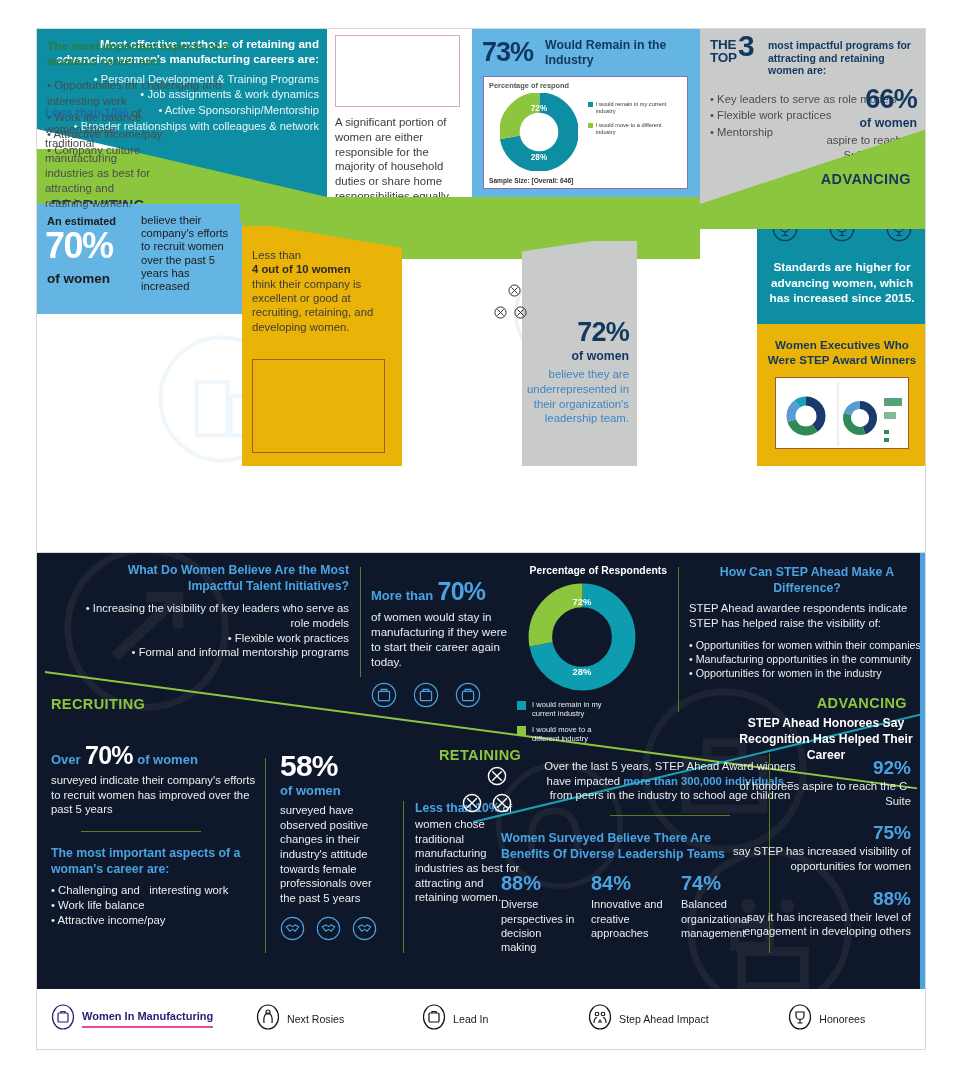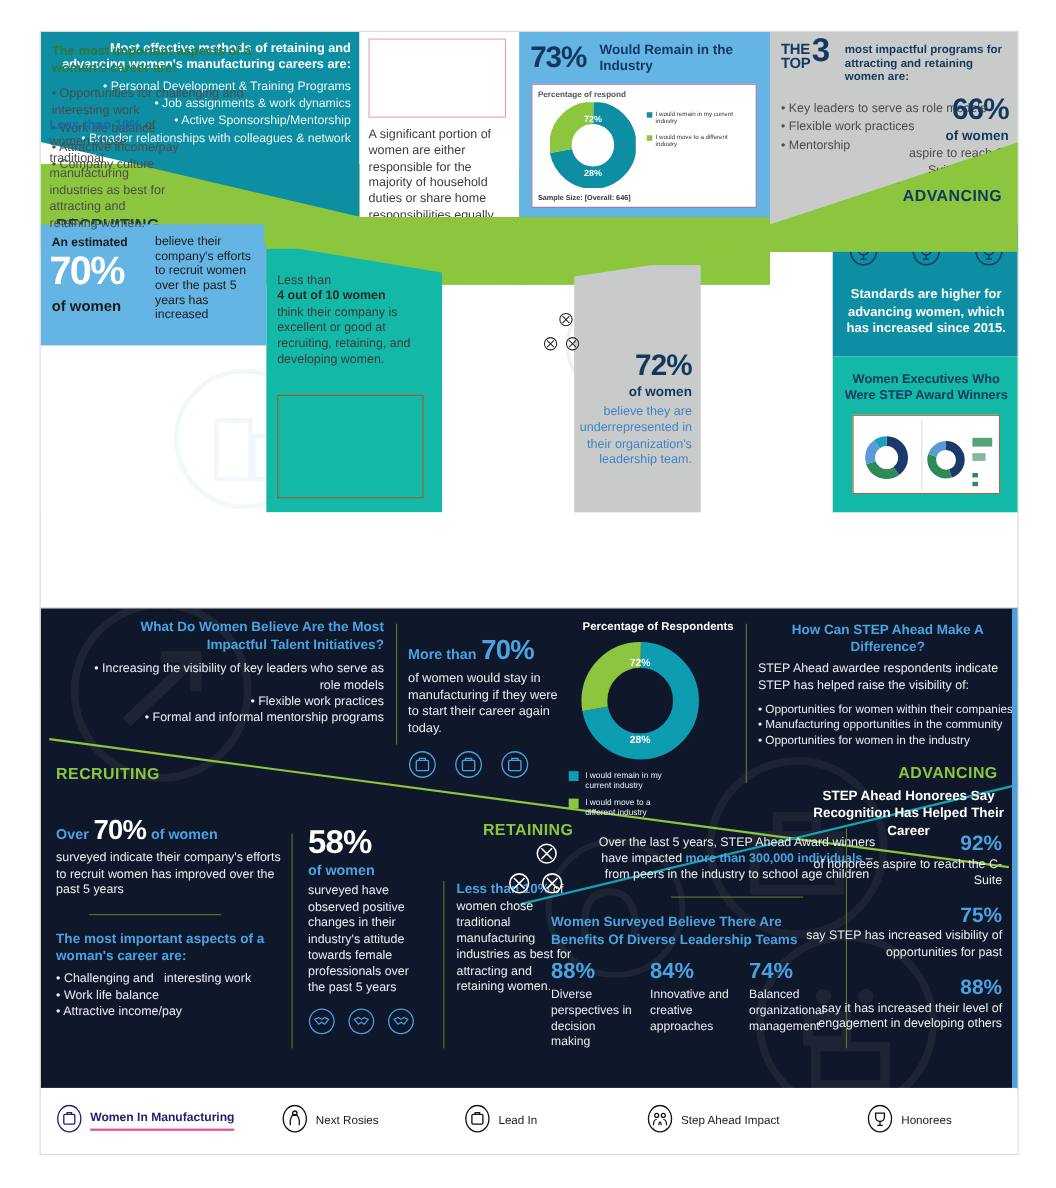--- a/index.html
+++ b/index.html
@@ -13,21 +13,21 @@
   .card-bot{left:36px;top:552px;width:890px;height:498px;}
 
   .canvas{position:absolute;left:0;top:0;right:0;overflow:hidden;}
   .canvas-top{height:437px;}
   .canvas-bot{height:437px;background:#0f172a;}
 
   
   .t-teal{position:absolute;background:#0d8ea3;}
   .t-green{position:absolute;background:#8cc63e;}
   .t-blue{position:absolute;background:#64b4e4;}
-  .t-lime{position:absolute;background:#14b8a6;}
+  .t-lime{position:absolute;background:#eab308;}
   .t-gray{position:absolute;background:#c9cbcb;}
   .t-white{position:absolute;background:#ffffff;}
 
   
   .p1{left:0;top:0;width:290px;height:168px;}
   .p1 .inner{position:absolute;right:8px;top:7px;width:276px;text-align:right;}
   .p1 .title{font-size:11.6px;font-weight:bold;color:#fff;line-height:1.32;}
   .p1 ul{list-style:none;margin:5px 0 0;padding:0;}
   .p1 li{font-size:11.2px;color:#eaf6f8;line-height:1.33;margin-top:1px;}
 
@@ -555,21 +555,21 @@
       </div>
       <div class="vrule" style="left:732px;top:200px;height:200px;"></div>
 
       <div class="b-sec" style="right:14px;top:204px;width:186px;text-align:right;">
         <div>
           <div style="font-size:19px;font-weight:bold;color:#4aa3e0;">92%</div>
           <div class="b-tx">of honorees aspire to reach the C-Suite</div>
         </div>
         <div style="margin-top:14px;">
           <div style="font-size:19px;font-weight:bold;color:#4aa3e0;">75%</div>
-          <div class="b-tx">say STEP has increased visibility of opportunities for past</div>
+          <div class="b-tx">say STEP has increased visibility of opportunities for women</div>
         </div>
         <div style="margin-top:14px;">
           <div style="font-size:19px;font-weight:bold;color:#4aa3e0;">88%</div>
           <div class="b-tx">say it has increased their level of engagement in developing others</div>
         </div>
       </div>
 
       <svg class="xmark" style="left:450px;top:213px;width:20px;height:20px;" viewBox="0 0 14 14">
           <circle cx="7" cy="7" r="6" fill="none" stroke="#fff" stroke-width="1"></circle>
           <path d="M3.6 3.6l6.8 6.8M10.4 3.6l-6.8 6.8" stroke="#fff" stroke-width="1"></path>

